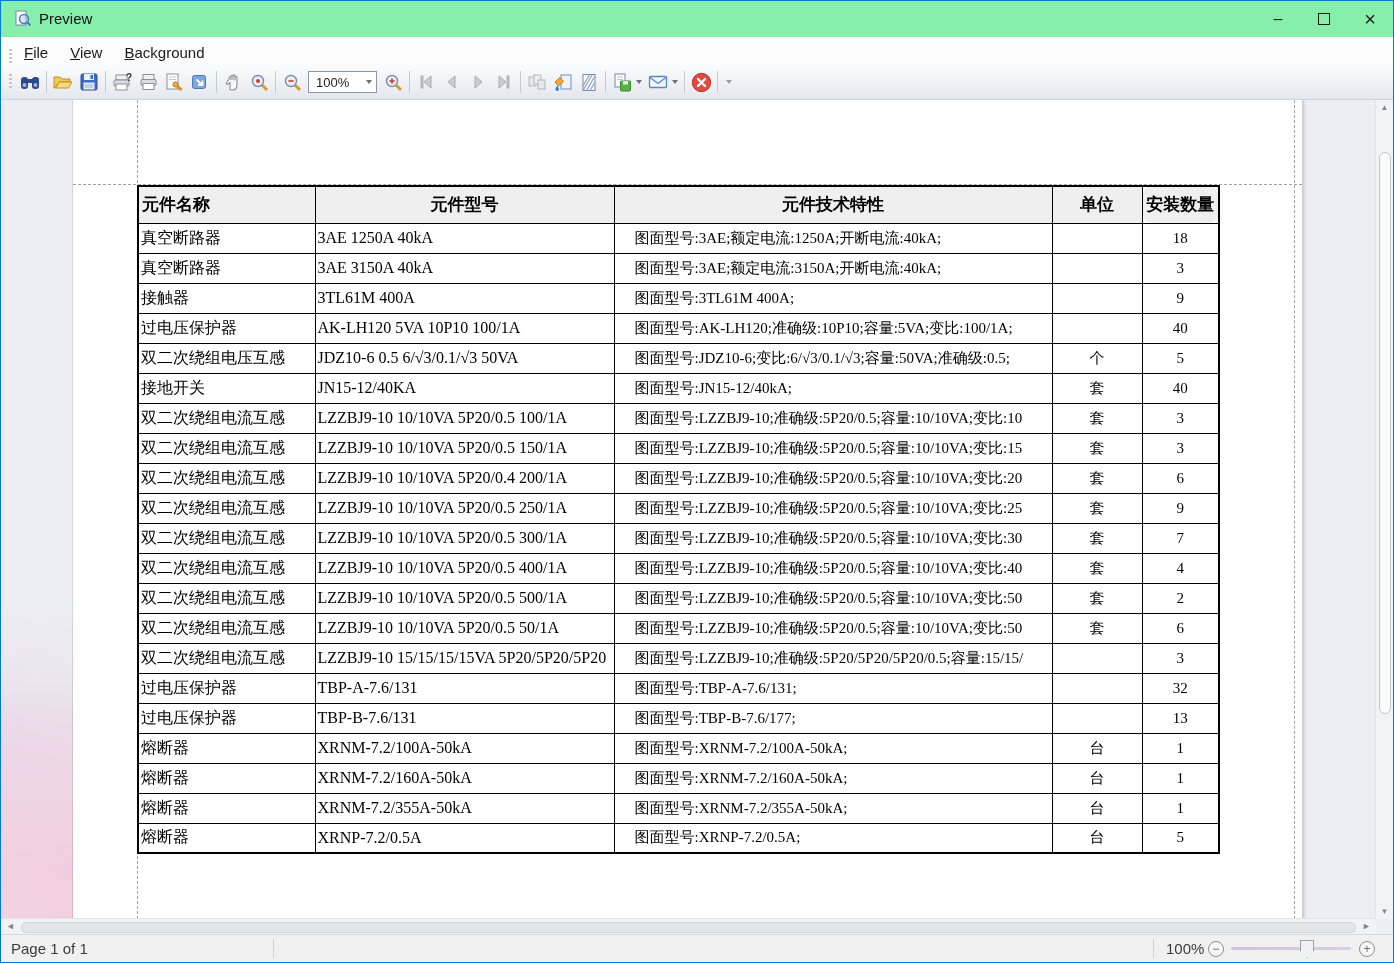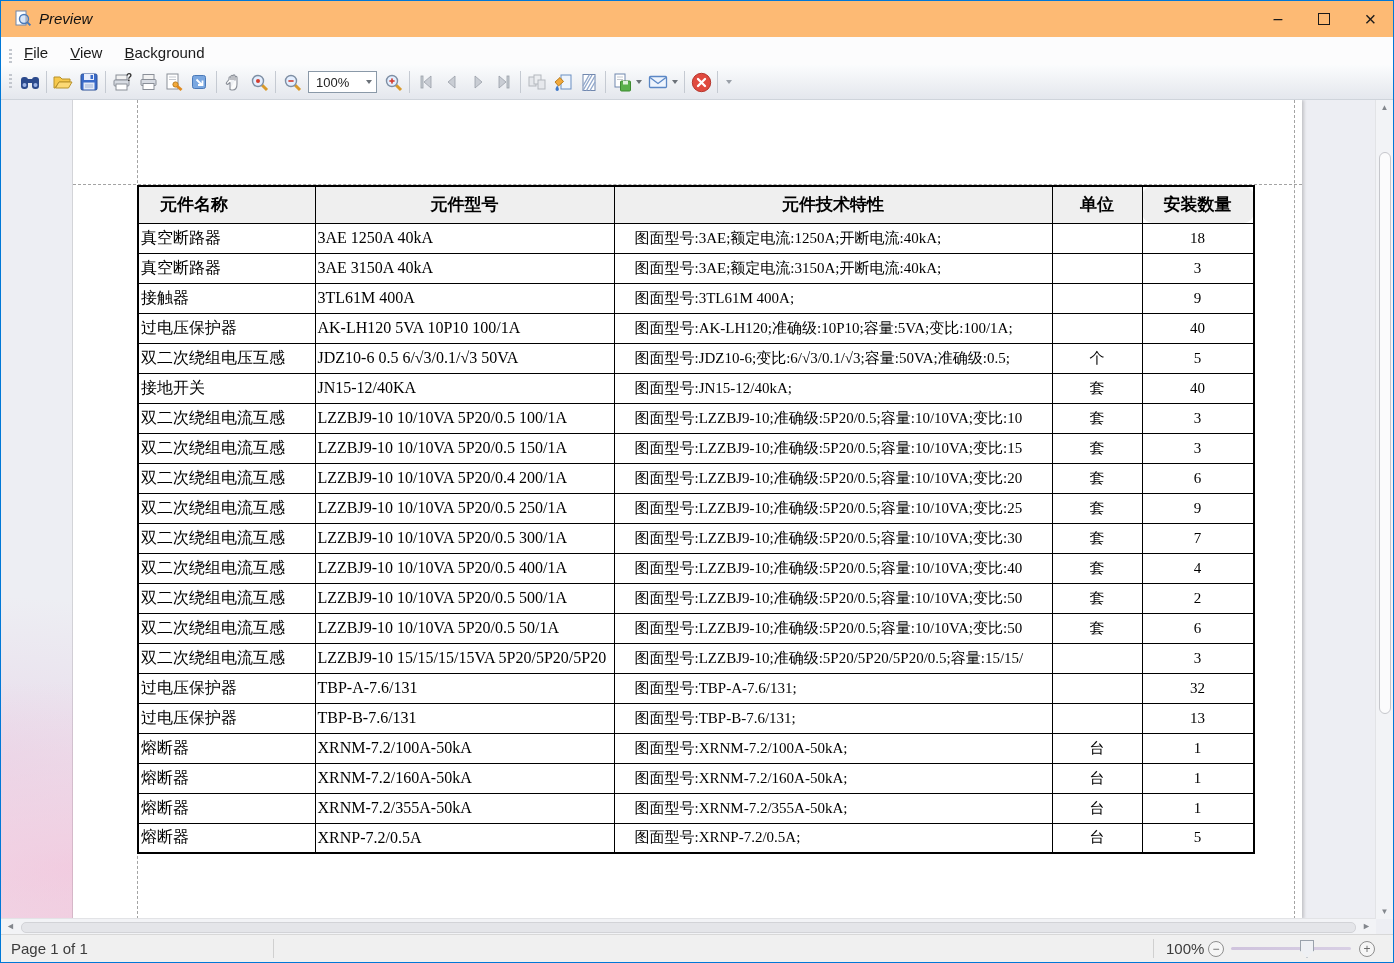--- a/index.html
+++ b/index.html
@@ -1,20 +1,20 @@
 <!DOCTYPE html>
 <html><head>
 <meta charset="utf-8">
 <style>
   html,body{margin:0;padding:0;background:#9aa0a6;}
   body{width:1394px;height:963px;overflow:hidden;font-family:"Liberation Sans",sans-serif;position:relative;}
   .window{position:absolute;inset:0;border:1px solid #0078d7;background:#fff;box-sizing:border-box;}
 
   
-  .titlebar{position:absolute;top:0;left:0;right:0;height:36px;background:#fdba74;border-bottom:1px solid #e9f0fa;font-style:italic;}
+  .titlebar{position:absolute;top:0;left:0;right:0;height:36px;background:#86efac;border-bottom:1px solid #e9f0fa;}
   .app-icon{position:absolute;left:13px;top:9px;width:18px;height:18px;}
   .title-text{position:absolute;left:38px;top:9px;font-size:15px;color:#101010;}
   .caption{position:absolute;right:0;top:0;height:36px;display:flex;}
   .cap-btn{width:46px;height:36px;display:flex;align-items:center;justify-content:center;color:#1a1a1a;}
   .cap-min{font-size:16px;}
   .cap-max-box{width:10px;height:10px;border:1px solid #1a1a1a;}
   .cap-close{font-size:20px;font-weight:300;}
 
   
   .menubar{position:absolute;top:36px;left:0;right:0;height:28px;background:#fcfcfd;display:flex;align-items:flex-end;}
@@ -40,21 +40,21 @@
   .page{position:absolute;left:72px;top:0;width:1229px;height:819px;background:#fff;
         box-shadow:-1px 0 0 rgba(0,0,0,.10), 2px 0 3px rgba(0,0,0,.18);}
   .guide-v{position:absolute;top:0;bottom:0;width:0;border-left:1px dashed #a3a3a3;}
   .guide-h{position:absolute;left:0;right:0;height:0;border-top:1px dashed #a3a3a3;}
 
   
   table.report{position:absolute;left:64px;top:85px;border-collapse:collapse;table-layout:fixed;background:#fff;
                font-family:"Liberation Serif","DejaVu Serif",serif;}
   table.report{border:2px solid #000;}
   table.report th,table.report td{border:1px solid #000;overflow:hidden;white-space:nowrap;box-sizing:border-box;}
-  table.report th{background:#efefef;font-weight:bold;font-size:17px;height:37px;text-align:center;padding:0 21px;}
+  table.report th{background:#efefef;font-weight:bold;font-size:17px;height:37px;text-align:center;padding:0 3px;}
   table.report th:nth-child(1){text-align:left;width:177px;}
   table.report th:nth-child(2){width:299px;}
   table.report th:nth-child(3){width:438px;}
   table.report th:nth-child(4){width:90px;}
   table.report th:nth-child(5){width:77px;border-radius:11px;}
   table.report td{height:30px;font-size:16px;padding:0 2px;color:#000;background:#fff;}
   table.report td:nth-child(3){font-size:15px;padding-left:20px;}
   table.report td:nth-child(4),table.report td:nth-child(5){text-align:center;font-size:15px;}
 
   
@@ -409,21 +409,21 @@
             <tr>
               <td>过电压保护器</td>
               <td>TBP-A-7.6/131</td>
               <td>图面型号:TBP-A-7.6/131;</td>
               <td></td>
               <td>32</td>
             </tr>
             <tr>
               <td>过电压保护器</td>
               <td>TBP-B-7.6/131</td>
-              <td>图面型号:TBP-B-7.6/131;</td>
+              <td>图面型号:TBP-B-7.6/177;</td>
               <td></td>
               <td>13</td>
             </tr>
             <tr>
               <td>熔断器</td>
               <td>XRNM-7.2/100A-50kA</td>
               <td>图面型号:XRNM-7.2/100A-50kA;</td>
               <td>台</td>
               <td>1</td>
             </tr>

